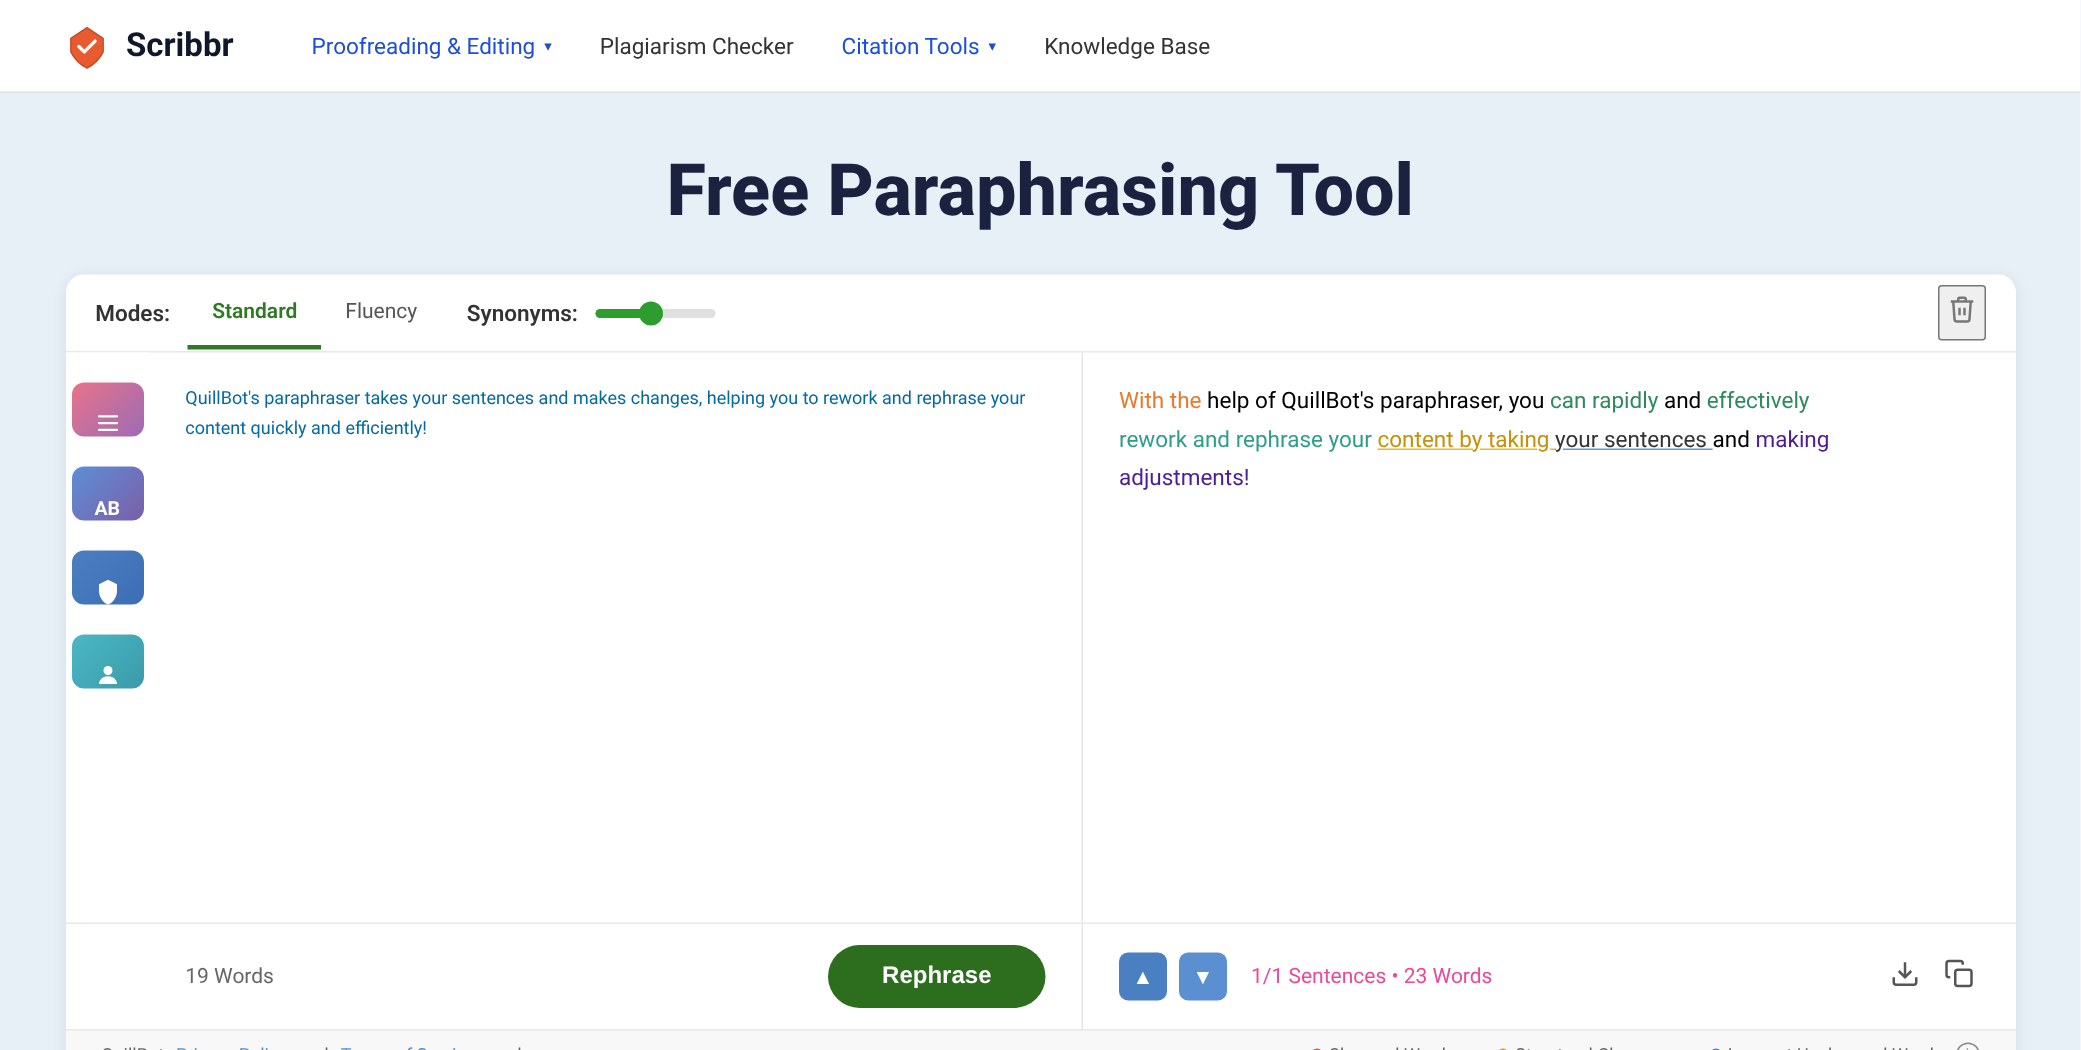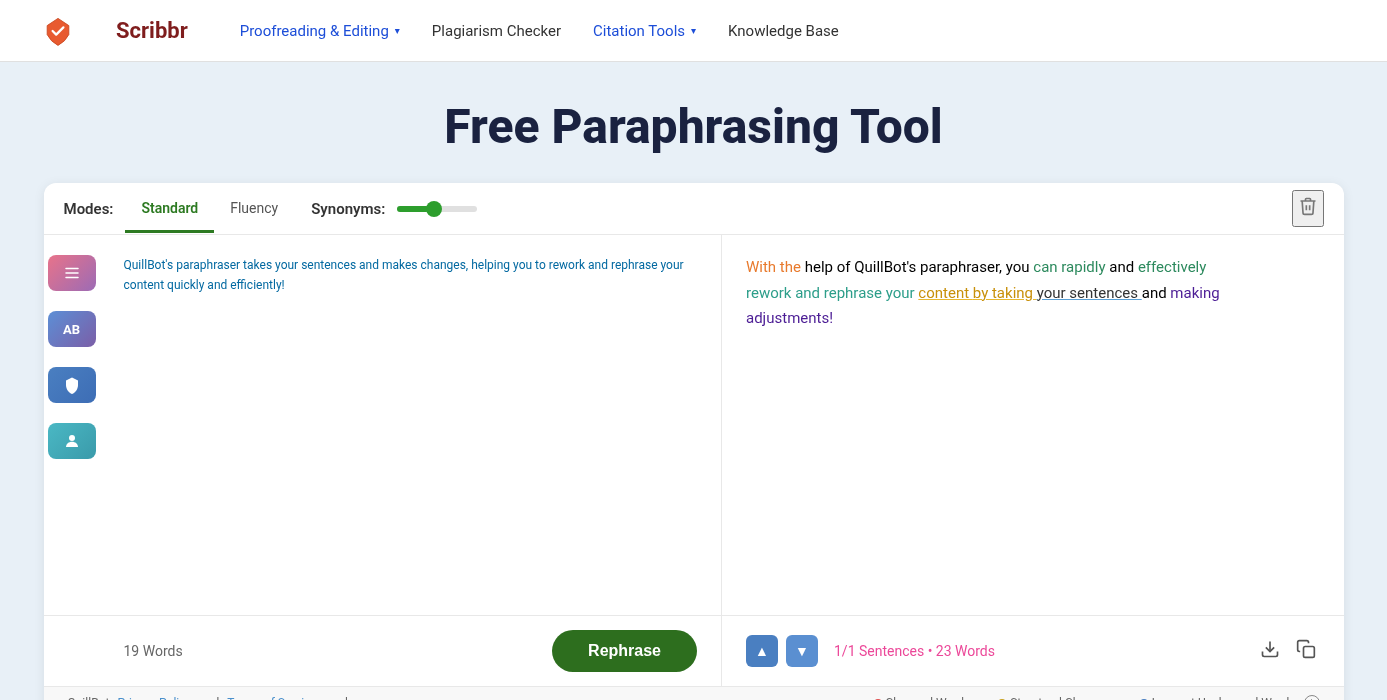--- a/index.html
+++ b/index.html
@@ -27,22 +27,21 @@
       text-decoration: none;
       margin-right: 20px;
     }
     .logo-icon {
       width: 36px;
       height: 36px;
     }
     .logo-text {
       font-size: 22px;
       font-weight: 700;
-      color: #7f1d1d;
-      margin-left: 32px;
+      color: #0f172a;
     }
     .nav-item {
       font-size: 15px;
       color: #1d4ed8;
       cursor: pointer;
       display: flex;
       align-items: center;
       gap: 4px;
       text-decoration: none;
       padding: 4px 0;
@@ -168,21 +167,21 @@
       align-items: center;
       padding: 20px 0;
       gap: 20px;
       border-right: none;
     }
     .sidebar-icon {
       width: 48px;
       height: 36px;
       border-radius: 8px;
       display: flex;
-      align-items: center;
+      align-items: flex-end;
       justify-content: center;
       cursor: pointer;
       font-size: 18px;
     }
     .icon-purple { background: linear-gradient(135deg, #e8738a, #9c6bb5); }
     .icon-blue-ab { background: linear-gradient(135deg, #5c8fd6, #7b5ea7); }
     .icon-blue-shield { background: linear-gradient(135deg, #4a7fc1, #3d6db5); }
     .icon-teal { background: linear-gradient(135deg, #4ab8c4, #3a9aaa); }
 
     

